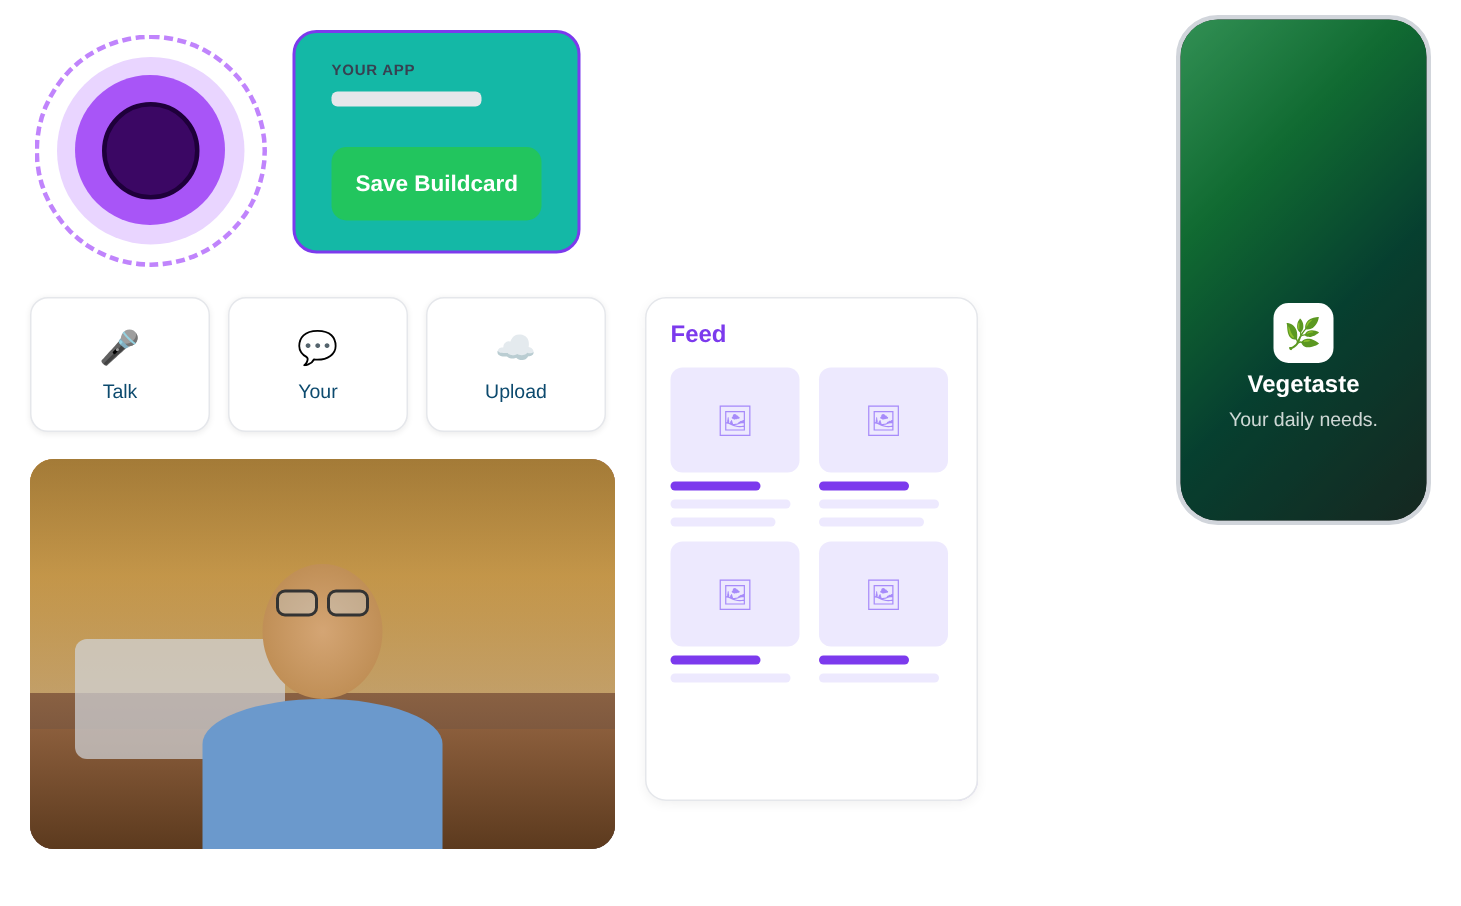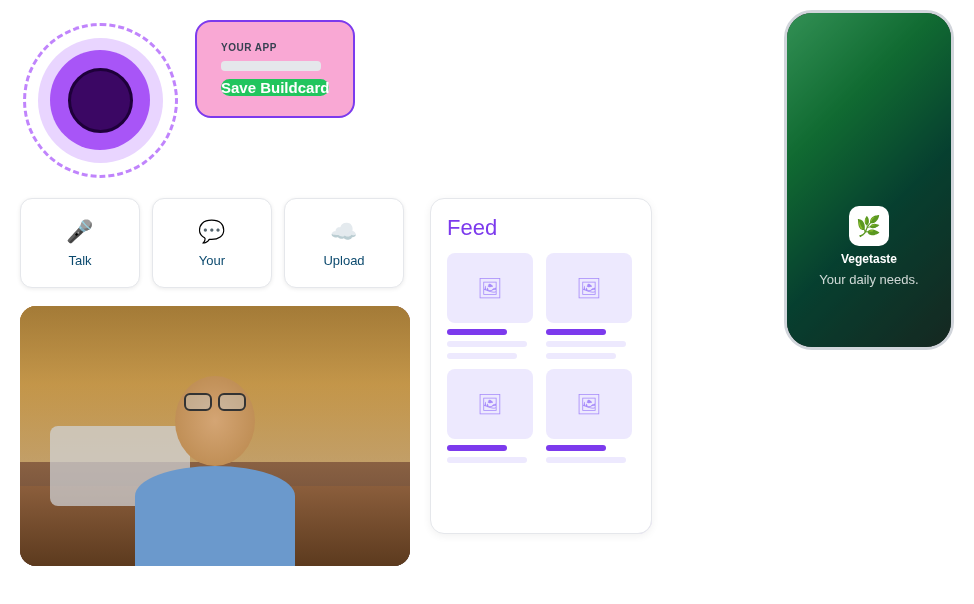--- a/index.html
+++ b/index.html
@@ -55,27 +55,27 @@
       width: 65px;
       height: 65px;
       border-radius: 50%;
       background: #3b0764;
       border: 3px solid #1e003a;
     }
 
     
     .buildcard-widget {
       flex: 1;
-      background: #f9a8d4;
+      background: #14b8a6;
       border-radius: 16px;
       border: 2px solid #7c3aed;
       padding: 20px 24px;
       display: flex;
       flex-direction: column;
-      gap: 8px;
+      gap: 27px;
       max-width: 480px;
     }
     .buildcard-fields {
       display: flex;
       gap: 24px;
     }
     .buildcard-field {
       display: flex;
       flex-direction: column;
       gap: 8px;
@@ -92,20 +92,21 @@
       background: #e5e7eb;
       border-radius: 4px;
     }
     .buildcard-button {
       background: #22c55e;
       color: #fff;
       font-size: 15px;
       font-weight: 700;
       border: none;
       border-radius: 10px;
+      padding: 16px;
       cursor: pointer;
       text-align: right;
       width: 100%;
     }
 
     
     .phone-mockup {
       width: 160px;
       height: 320px;
       border-radius: 28px;
@@ -140,21 +141,21 @@
       width: 40px;
       height: 40px;
       background: #fff;
       border-radius: 10px;
       display: flex;
       align-items: center;
       justify-content: center;
       font-size: 20px;
     }
     .phone-app-name {
-      font-size: 12px;
+      font-size: 16px;
       font-weight: 700;
       color: #fff;
     }
     .phone-tagline {
       font-size: 13px;
       color: rgba(255,255,255,0.8);
     }
 
     
     .action-buttons {
@@ -241,22 +242,22 @@
       left: 0;
       width: 222px;
       height: 336px;
       background: #fff;
       border-radius: 14px;
       border: 1.5px solid #e5e7eb;
       padding: 16px;
       box-shadow: 0 2px 8px rgba(0,0,0,0.06);
     }
     .feed-title {
-      font-size: 22px;
-      font-weight: 400;
+      font-size: 16px;
+      font-weight: 700;
       color: #7c3aed;
       margin-bottom: 12px;
     }
     .feed-grid {
       display: grid;
       grid-template-columns: 1fr 1fr;
       gap: 10px;
     }
     .feed-item {
       display: flex;

